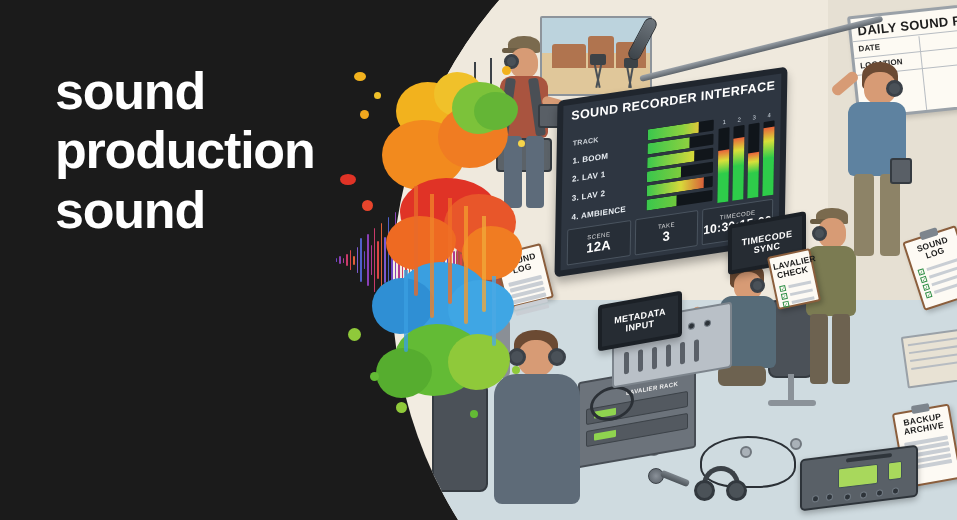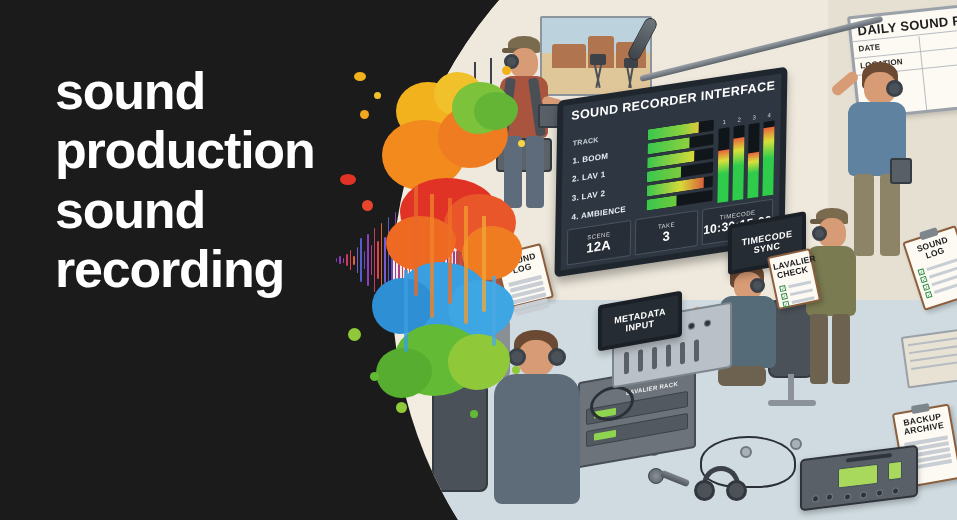--- a/index.html
+++ b/index.html
@@ -574,16 +574,15 @@
     <div class="dot" style="left:118px; top:344px; width:8px;  height:8px;  background:#63bb35;"></div>
     <div class="dot" style="left:150px; top:0px;   width:9px;  height:9px;  background:#f2b21e;"></div>
     <div class="dot" style="left:166px; top:74px;  width:7px;  height:7px;  background:#f6d44a;"></div>
     <div class="dot" style="left:160px; top:300px; width:8px;  height:8px;  background:#8fc93a;"></div>
   </div>
 
   <div class="title-block">
     <div>sound</div>
     <div>production</div>
     <div>sound</div>
-    <div>recording</div>
   </div>
 
 </div>
 
 </body></html>

